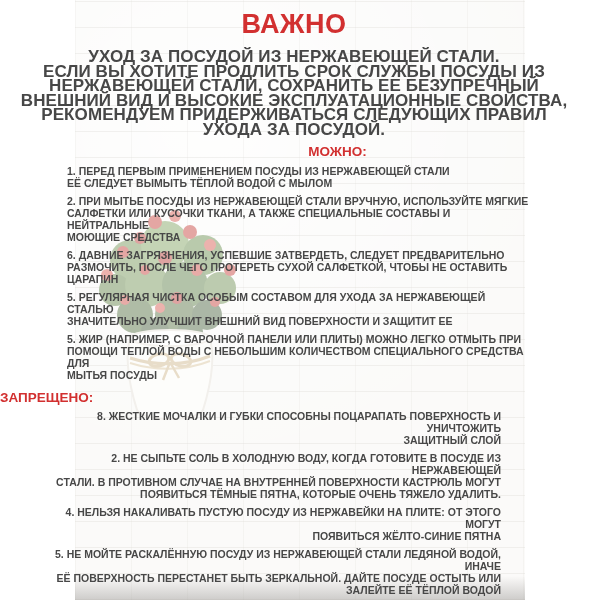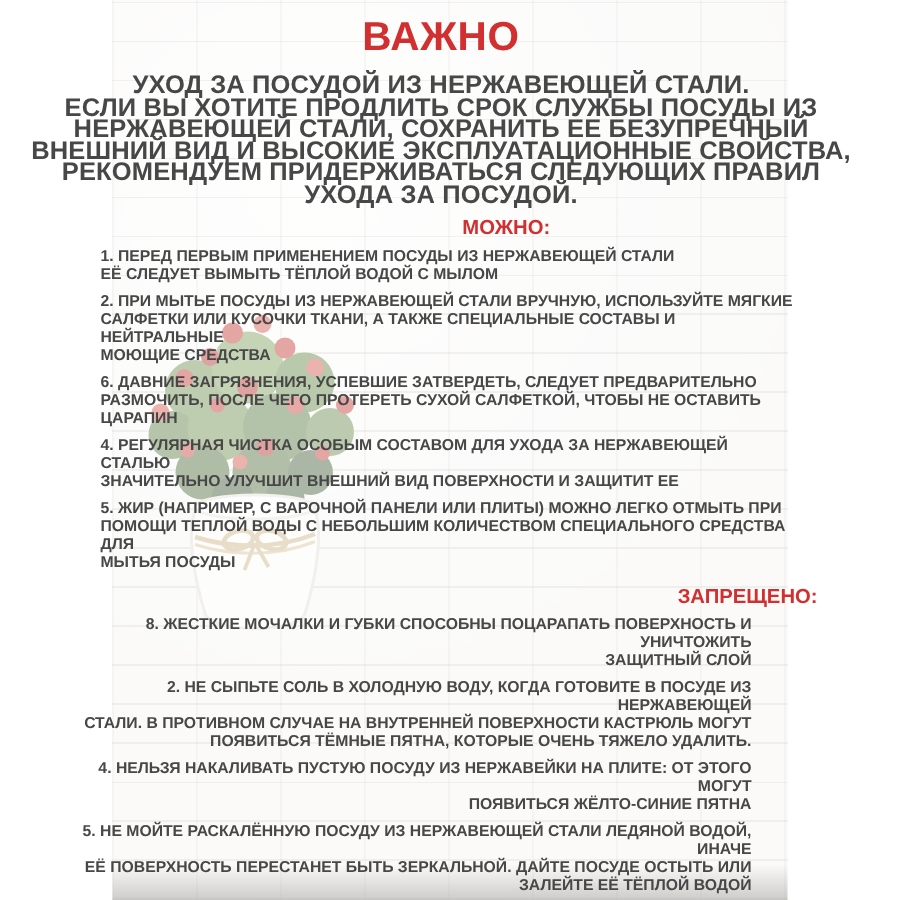--- a/index.html
+++ b/index.html
@@ -88,21 +88,21 @@
   .section-label.align-left {
     margin-top: 8px;
     margin-bottom: 2px;
     padding-left: 87px;
     text-align: center;
   }
   .section-label.align-right {
     margin-top: 10px;
     margin-bottom: 2px;
     padding-right: 43px;
-    text-align: right;
+    text-align: left;
   }
   .rule-list {
     font-size: 10.5px;
     line-height: 12px;
     font-weight: 700;
     color: #474747;
   }
   .rule-list.align-left {
     padding-left: 67px;
     padding-right: 55px;
@@ -188,21 +188,21 @@
     <div class="section-label align-left">МОЖНО:</div>
 
     <div class="rule-list align-left">
       <div class="rule-item">1. ПЕРЕД ПЕРВЫМ ПРИМЕНЕНИЕМ ПОСУДЫ ИЗ НЕРЖАВЕЮЩЕЙ СТАЛИ
 ЕЁ СЛЕДУЕТ ВЫМЫТЬ ТЁПЛОЙ ВОДОЙ С МЫЛОМ</div>
       <div class="rule-item">2. ПРИ МЫТЬЕ ПОСУДЫ ИЗ НЕРЖАВЕЮЩЕЙ СТАЛИ ВРУЧНУЮ, ИСПОЛЬЗУЙТЕ МЯГКИЕ
 САЛФЕТКИ ИЛИ КУСОЧКИ ТКАНИ, А ТАКЖЕ СПЕЦИАЛЬНЫЕ СОСТАВЫ И НЕЙТРАЛЬНЫЕ
 МОЮЩИЕ СРЕДСТВА</div>
       <div class="rule-item">6. ДАВНИЕ ЗАГРЯЗНЕНИЯ, УСПЕВШИЕ ЗАТВЕРДЕТЬ, СЛЕДУЕТ ПРЕДВАРИТЕЛЬНО
 РАЗМОЧИТЬ, ПОСЛЕ ЧЕГО ПРОТЕРЕТЬ СУХОЙ САЛФЕТКОЙ, ЧТОБЫ НЕ ОСТАВИТЬ ЦАРАПИН</div>
-      <div class="rule-item">4. РЕГУЛЯРНАЯ ЧИСТКА ОСОБЫМ СОСТАВОМ ДЛЯ УХОДА ЗА НЕРЖАВЕЮЩЕЙ СТАЛЬЮ
+      <div class="rule-item">5. РЕГУЛЯРНАЯ ЧИСТКА ОСОБЫМ СОСТАВОМ ДЛЯ УХОДА ЗА НЕРЖАВЕЮЩЕЙ СТАЛЬЮ
 ЗНАЧИТЕЛЬНО УЛУЧШИТ ВНЕШНИЙ ВИД ПОВЕРХНОСТИ И ЗАЩИТИТ ЕЕ</div>
       <div class="rule-item">5. ЖИР (НАПРИМЕР, С ВАРОЧНОЙ ПАНЕЛИ ИЛИ ПЛИТЫ) МОЖНО ЛЕГКО ОТМЫТЬ ПРИ
 ПОМОЩИ ТЕПЛОЙ ВОДЫ С НЕБОЛЬШИМ КОЛИЧЕСТВОМ СПЕЦИАЛЬНОГО СРЕДСТВА ДЛЯ
 МЫТЬЯ ПОСУДЫ</div>
     </div>
 
     <div class="section-label align-right">ЗАПРЕЩЕНО:</div>
 
     <div class="rule-list align-right">
       <div class="rule-item">8. ЖЕСТКИЕ МОЧАЛКИ И ГУБКИ СПОСОБНЫ ПОЦАРАПАТЬ ПОВЕРХНОСТЬ И УНИЧТОЖИТЬ

